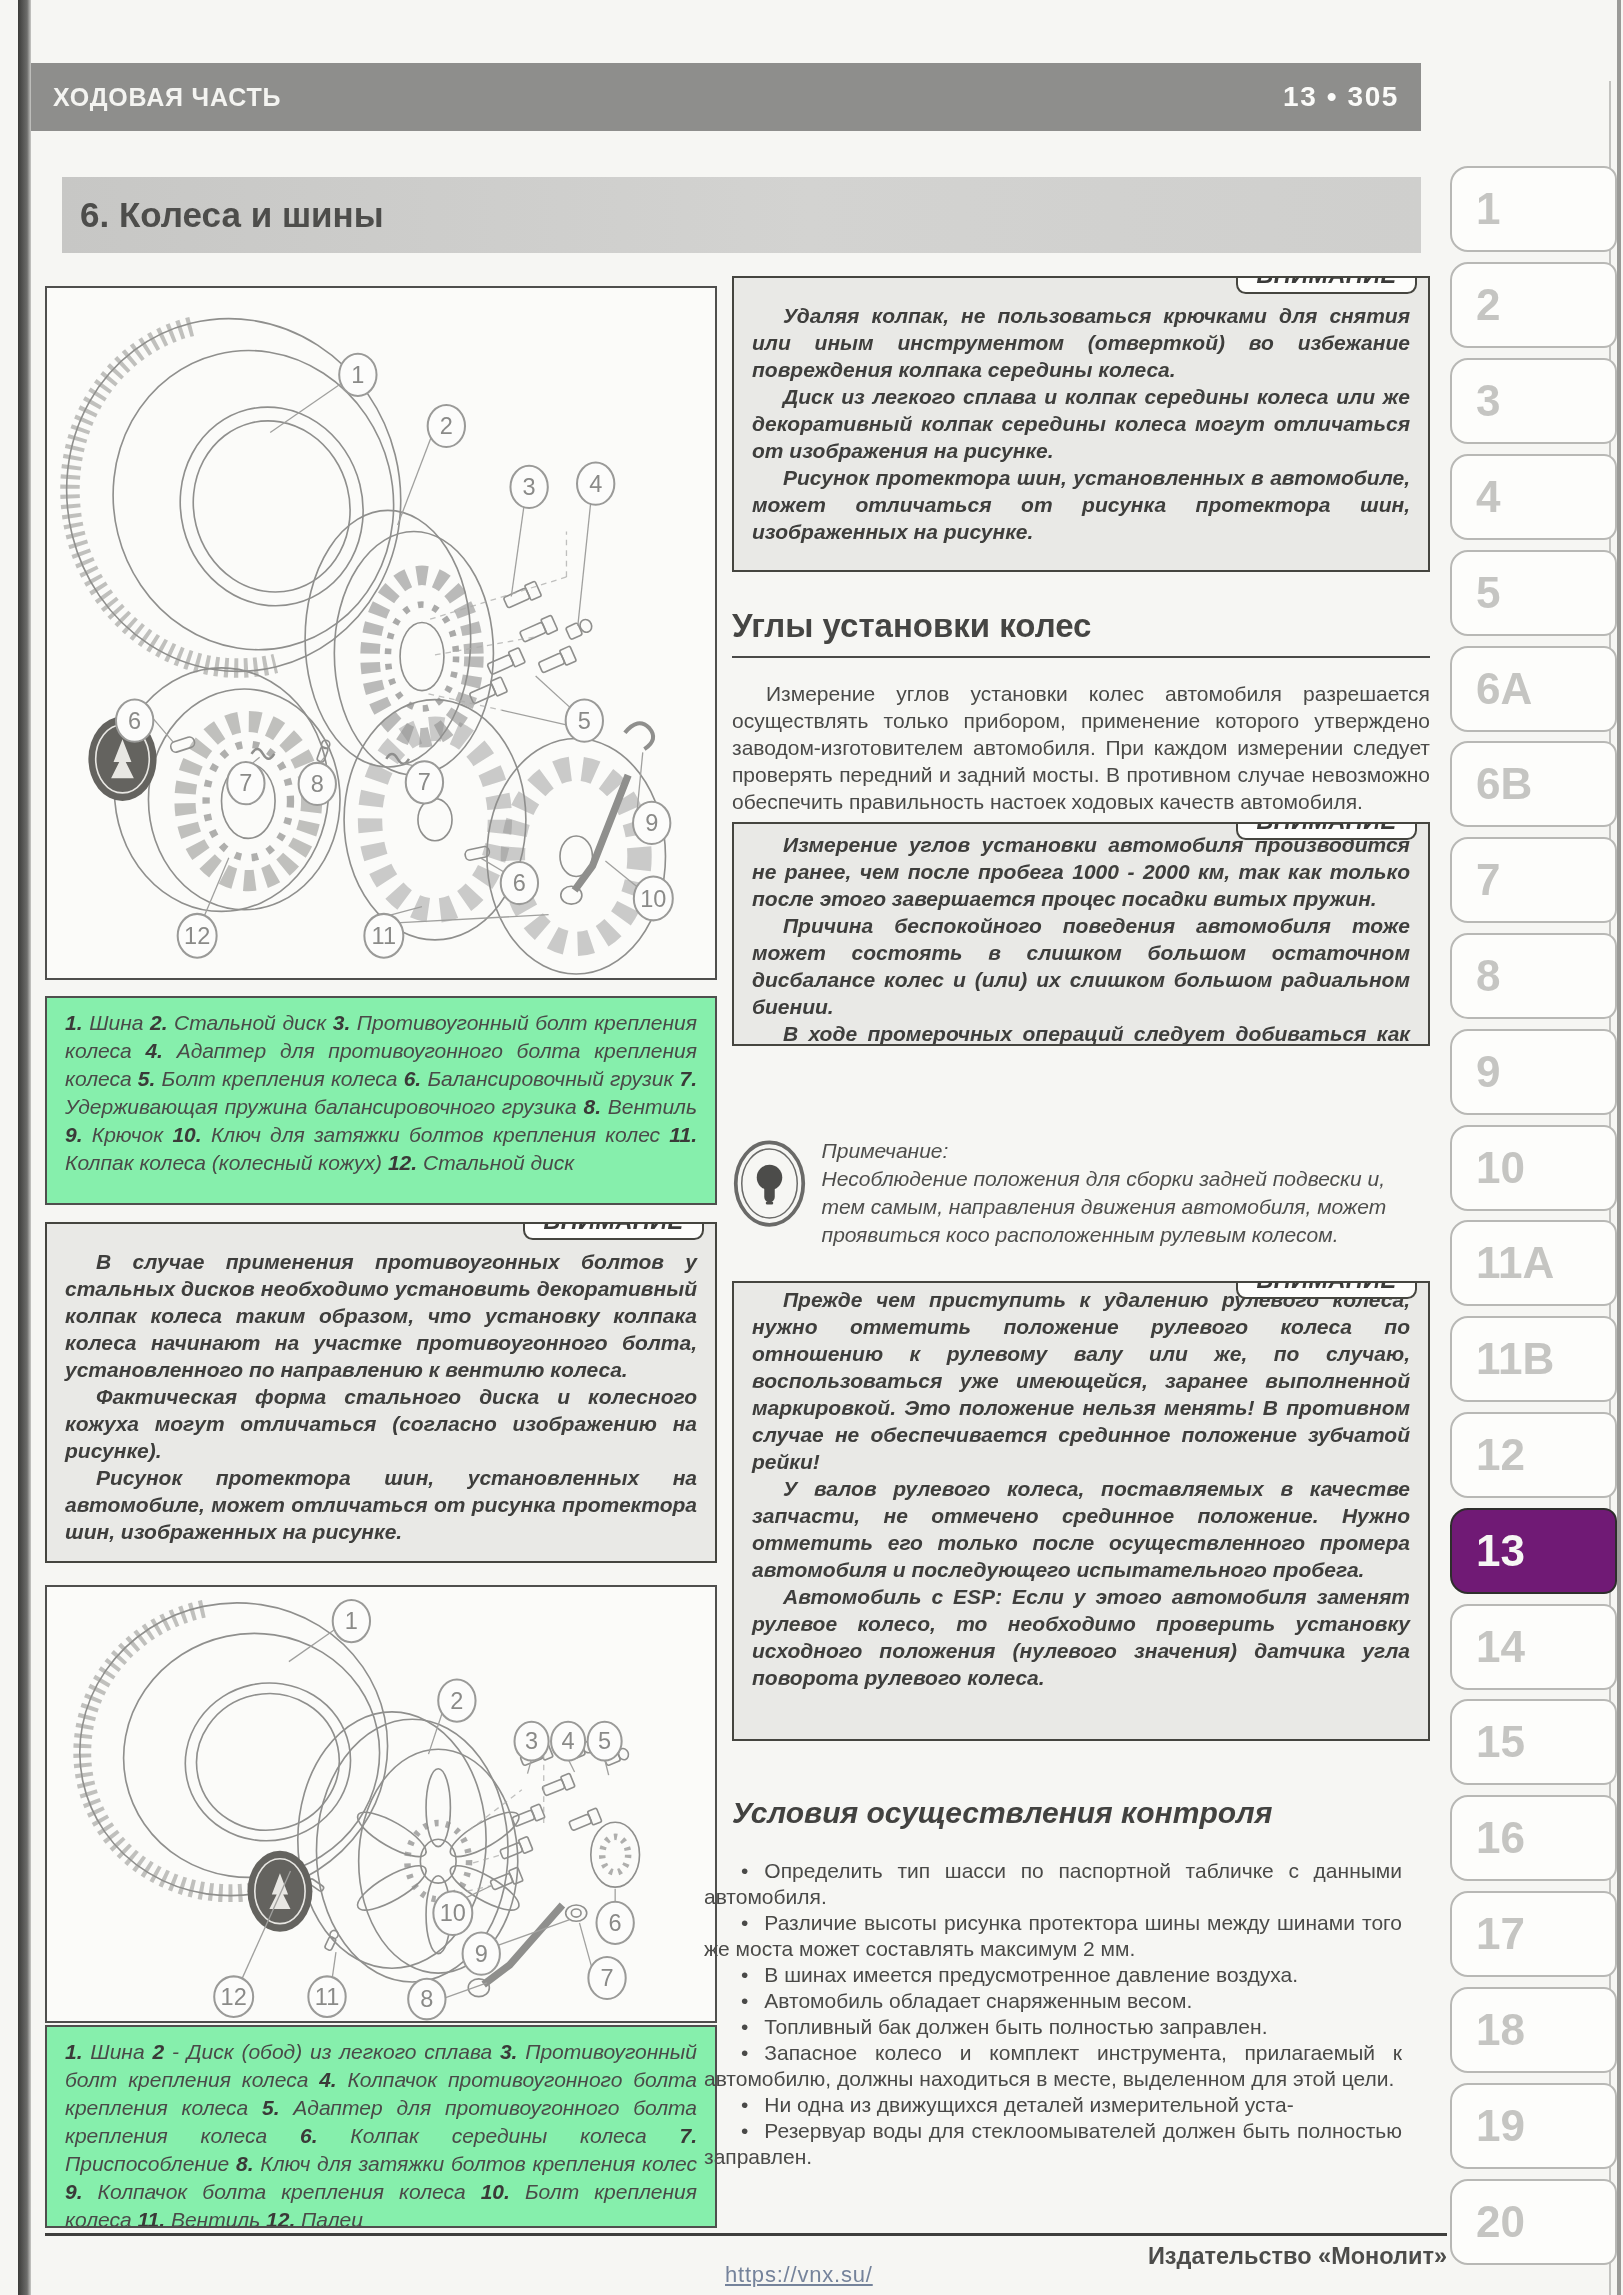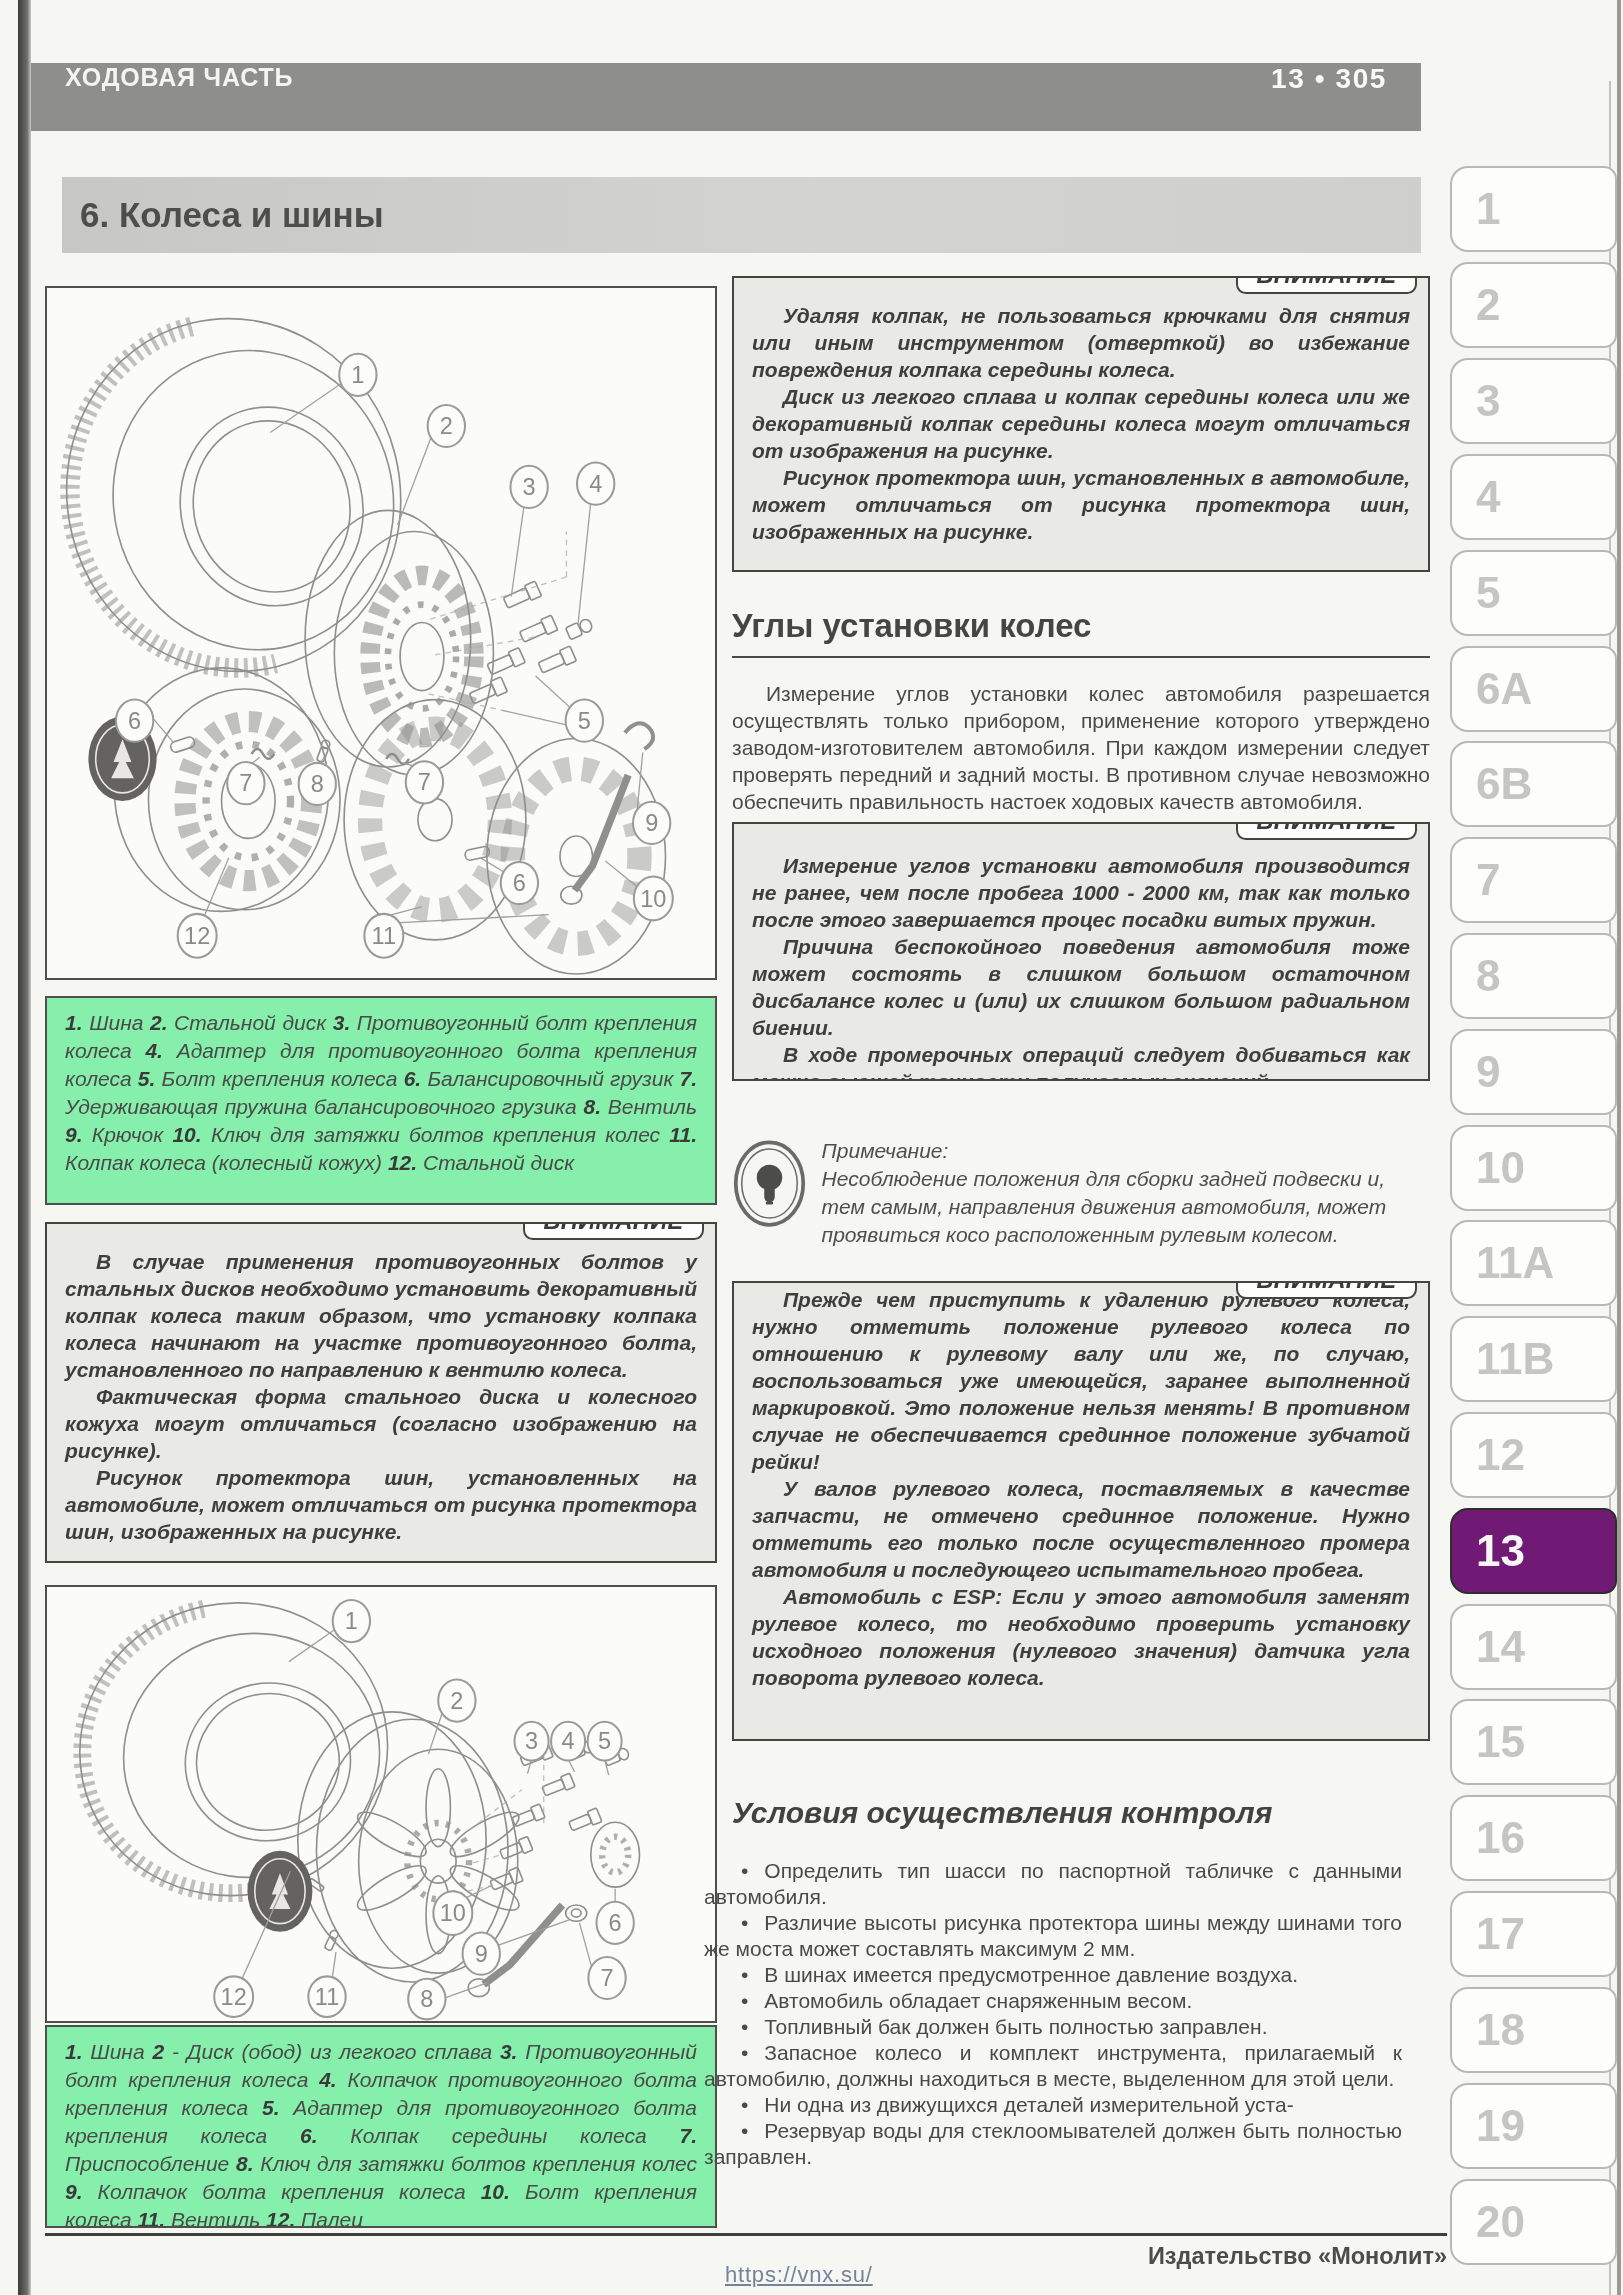--- a/index.html
+++ b/index.html
@@ -10,21 +10,21 @@
     color:#454543;overflow:hidden;
   }
   .abs{position:absolute;}
   
   .left-edge{left:18px;top:0;width:13px;height:2295px;
     background:linear-gradient(90deg,#3b3b39,#6d6d6b 70%,#c9c9c6);}
   .right-edge-1{left:1609px;top:81px;width:2.4px;height:2214px;background:#c2c2bf;}
   .right-edge-2{left:1617px;top:0;width:4px;height:2295px;background:#9a9a97;}
   
   .header-bar{left:31px;top:63px;width:1390px;height:68px;background:#8e8e8c;
-    display:flex;justify-content:space-between;align-items:flex-start;padding:0 34px;box-sizing:border-box;}
+    display:flex;justify-content:space-between;align-items:center;padding:0 22px;box-sizing:border-box;}
   .header-title{font-weight:bold;font-size:25px;color:#f4f4f1;letter-spacing:0.8px;}
   .header-page{font-weight:bold;font-size:28px;color:#fbfbf9;letter-spacing:1.6px;}
   .section-bar{left:62px;top:177px;width:1359px;height:76px;
     background:linear-gradient(90deg,#c7c7c5,#d3d3d1 55%,#cfcfcd);
     display:flex;align-items:center;padding-left:18px;box-sizing:border-box;}
   .section-heading{font-weight:bold;font-size:35px;color:#4d4d4b;}
   
   .fig-box{background:#fbfbf9;border:2px solid #4f4f4d;box-sizing:border-box;}
   .fig-box svg{display:block;width:100%;height:100%;}
   .fig1{left:45px;top:286px;width:672px;height:694px;}
@@ -38,21 +38,21 @@
   
   .att-box{background:#e9e9e6;border:2px solid #45453f;box-sizing:border-box;
     padding:24px 18px 8px;overflow:hidden;}
   .att-box p{margin:0;text-indent:31px;text-align:justify;
     font-style:italic;font-weight:bold;font-size:21px;line-height:27px;color:#3e3e3c;}
   .att-label{position:absolute;top:-19.5px;right:11.4px;background:#fdfdfb;
     border:2.4px solid #45453f;border-radius:9.7px;padding:1.6px 18px 3.2px;
     font-style:italic;font-weight:bold;font-size:23.5px;color:#3a3a38;letter-spacing:0.4px;}
   .att-left{left:45px;top:1222px;width:672px;height:341px;}
   .att-r1{left:732px;top:276px;width:698px;height:296px;}
-  .att-r2{left:732px;top:822px;width:698px;height:259px;padding-top:28px;}
+  .att-r2{left:732px;top:822px;width:698px;height:224px;padding-top:7px;}
   .att-r3{left:732px;top:1281px;width:698px;height:460px;padding-top:3px;}
   
   .h1-block{left:732px;top:607px;width:698px;padding-bottom:11.4px;border-bottom:2.8px solid #4a4a48;}
   .h1-text{font-weight:bold;font-size:33px;color:#454543;}
   .intro{left:732px;top:680px;width:698px;font-size:21px;line-height:27px;
     text-align:justify;text-indent:34px;color:#4a4a48;}
   .note{left:732px;top:1135px;width:698px;font-style:italic;font-size:21px;line-height:28px;color:#4e4e4c;}
   .note-icon{float:left;width:75px;height:91px;margin:3.2px 14.6px 3.2px 0;}
   .note-label{padding-top:1.6px;}
   .h2-text{left:732px;top:1796px;width:698px;font-weight:bold;font-style:italic;font-size:30px;color:#424240;}

